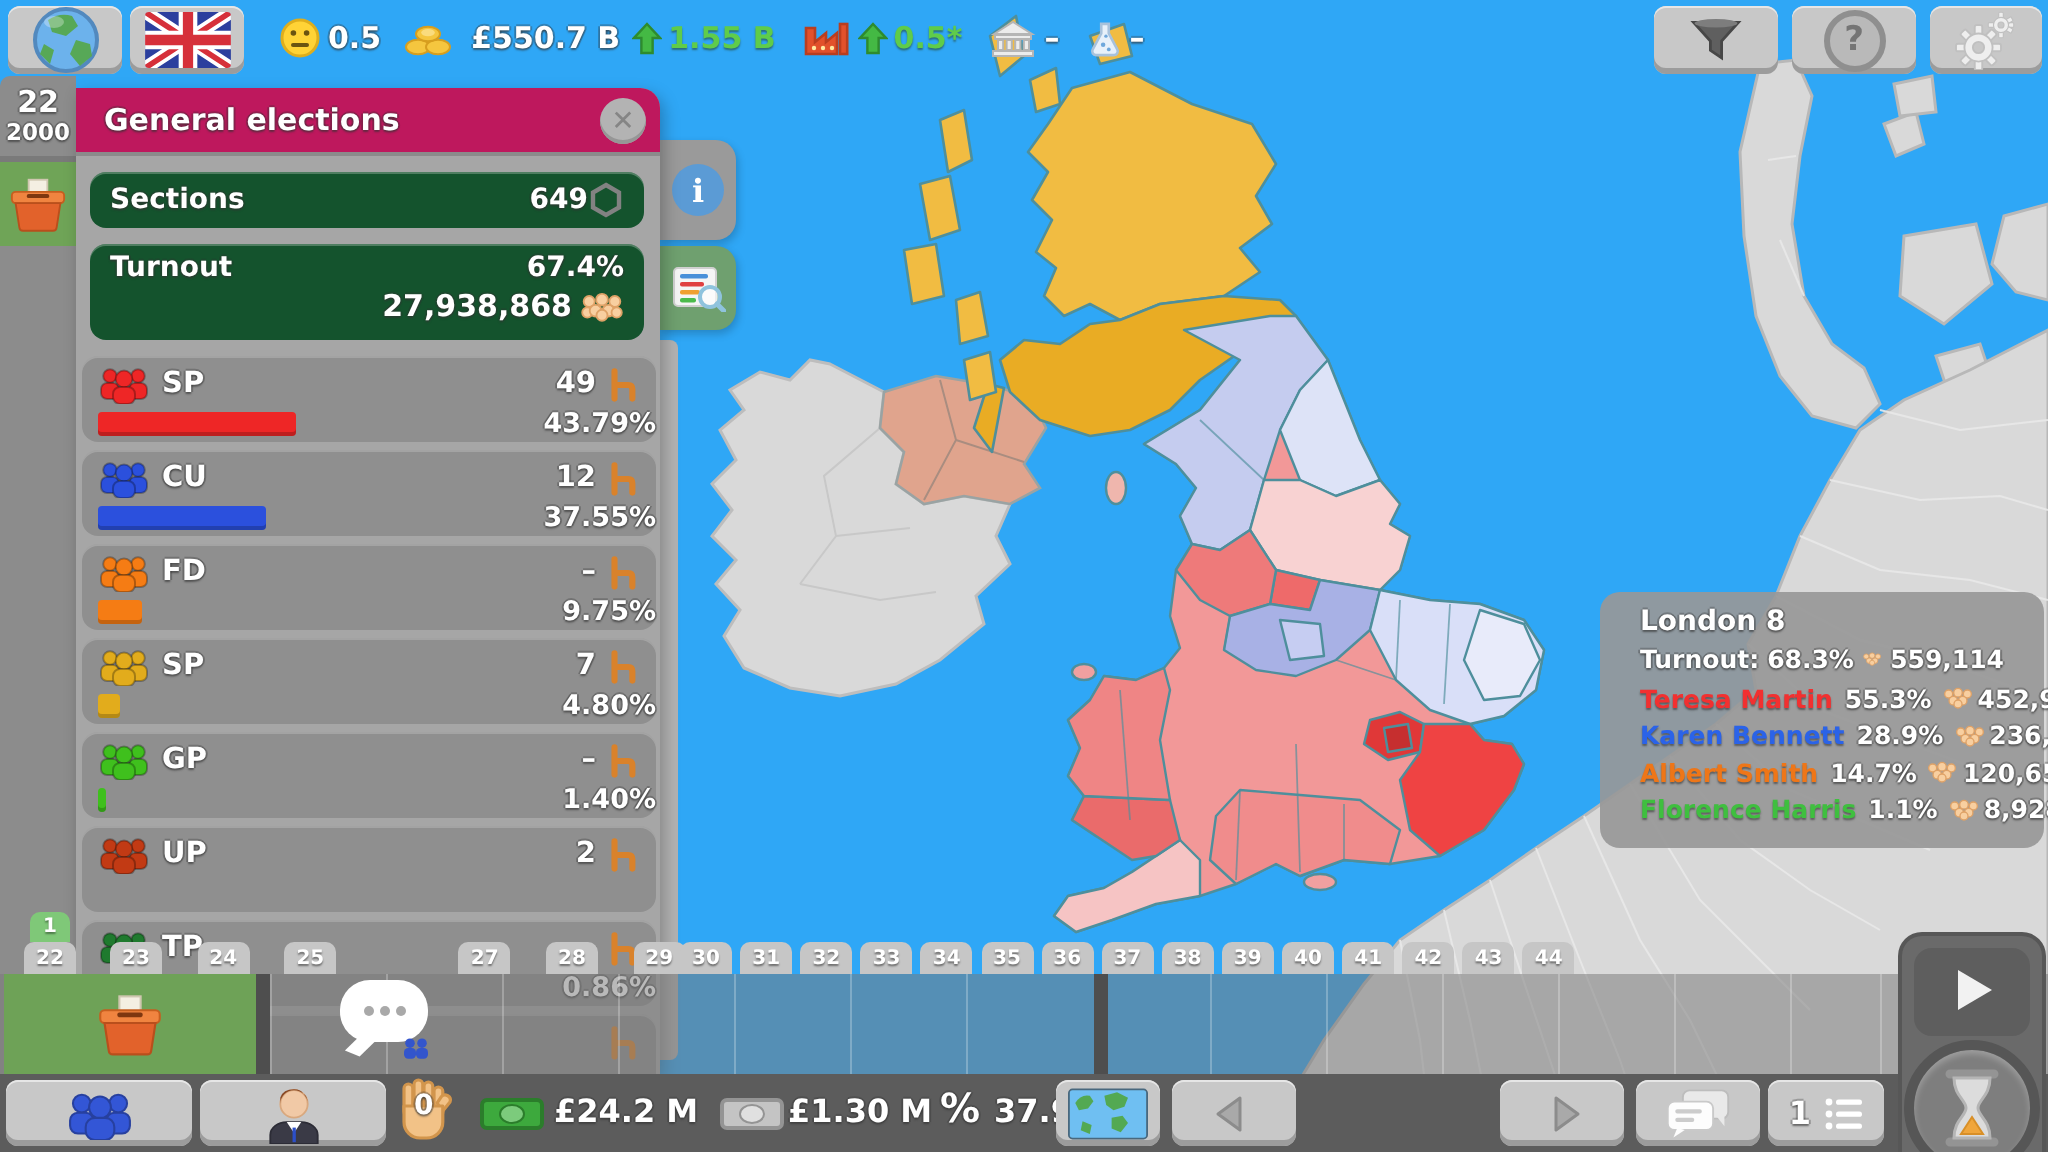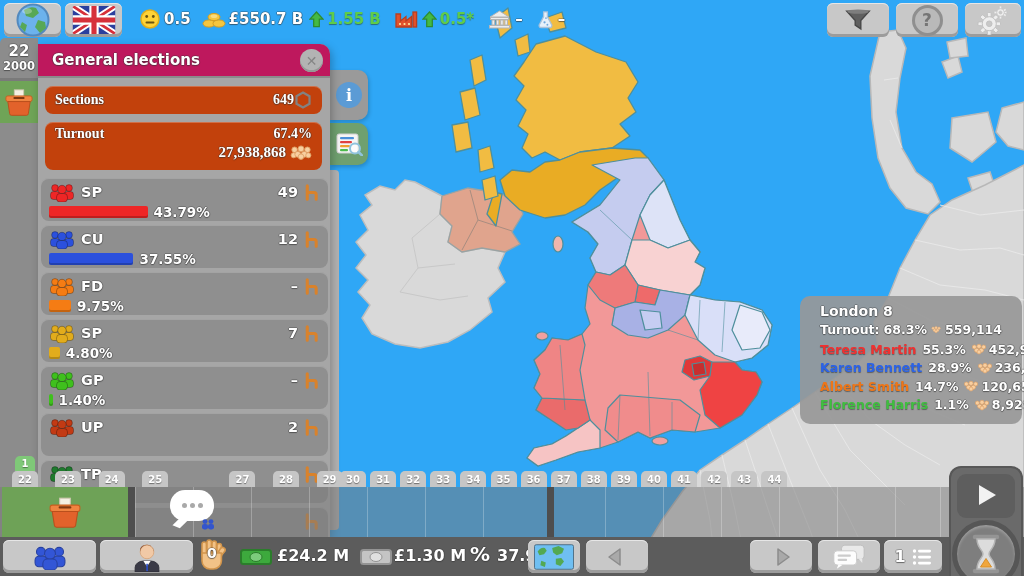--- a/index.html
+++ b/index.html
@@ -17,33 +17,33 @@
   #left-strip{position:absolute;left:0;top:38px;width:38px;height:499px;background:#8c8c8c;z-index:10;border-radius:5px 0 0 0;}
   #date-cell{height:40px;border-bottom:3px solid #7a7a7a;display:flex;flex-direction:column;align-items:center;justify-content:center;line-height:1.05;}
   #date-cell .d1{font-size:15px;} #date-cell .d2{font-size:11.5px;}
   #ballot-cell{height:42px;background:#6fa457;display:flex;align-items:center;justify-content:center;}
   
   #panel{position:absolute;left:38px;top:44px;width:292px;height:493px;background:#a6a6a6;border-radius:0 10px 0 0;z-index:10;box-shadow:2px 3px 8px rgba(0,0,0,.25);}
   #panel-header{height:32px;background:#be185d;border-radius:0 10px 0 0;border-bottom:2px solid #8b8b8b;display:flex;align-items:center;}
   #panel-title{margin-left:14px;font-size:15px;}
   #close-btn{position:absolute;right:7px;top:5px;width:23px;height:23px;border-radius:50%;background:#b3b3b3;box-shadow:inset 0 -2px 0 #969696;
              display:flex;align-items:center;justify-content:center;color:#858585;font-size:14px;cursor:pointer;}
-  .info-box{position:absolute;left:7px;width:277px;background:#c2410c;border-radius:8px;box-shadow:inset 0 1px 0 rgba(255,255,255,.25);font-family:Liberation Serif, serif;}
+  .info-box{position:absolute;left:7px;width:277px;background:#14532d;border-radius:8px;box-shadow:inset 0 1px 0 rgba(255,255,255,.25);}
   #sections-box{top:42px;height:28px;display:flex;align-items:center;justify-content:space-between;padding:0 10px;box-sizing:border-box;font-size:14px;}
   #sections-box .rt{display:flex;align-items:center;gap:0;}
   #turnout-box{top:78px;height:48px;padding:4px 10px;box-sizing:border-box;font-size:14px;}
   #turnout-box .l1{display:flex;justify-content:space-between;align-items:center;}
   #turnout-box .l2{display:flex;justify-content:flex-end;align-items:center;gap:4px;margin-top:2px;font-size:15px;}
   #party-list{position:absolute;left:3px;top:134px;width:287px;display:flex;flex-direction:column;gap:4px;}
   .party-row{height:43px;background:#8f8f8f;border-radius:8px;position:relative;box-shadow:inset 0 1px 0 rgba(255,255,255,.18);cursor:pointer;}
   .party-row .top{display:flex;align-items:center;height:24px;padding:2px 8px 0 8px;}
   .party-row .abbr{font-size:14.5px;margin-left:6px;}
   .party-row .seats{margin-left:auto;font-size:14.5px;}
   .party-row .chair{margin-left:5px;display:flex;}
-  .party-row .barline{display:flex;align-items:center;height:15px;padding-left:8px;}
+  .party-row .barline{display:flex;align-items:center;height:15px;padding-left:8px;justify-content:space-between;}
   .party-row .bar{height:12px;border-radius:2px;box-shadow:inset 0 -2px 0 rgba(0,0,0,.2);}
   .party-row .share{font-size:13.5px;margin-left:6px;}
   #scroll-track{position:absolute;left:330px;top:170px;width:9px;height:360px;background:#b2b2b2;border-radius:0 4px 4px 0;z-index:9;}
   .side-tab{position:absolute;left:330px;width:38px;z-index:9;border-radius:0 10px 10px 0;display:flex;align-items:center;justify-content:center;cursor:pointer;}
   #info-tab{top:70px;height:50px;background:#9a9a9a;box-shadow:1px 2px 4px rgba(0,0,0,.2);}
   #info-tab .icir{width:26px;height:26px;border-radius:50%;background:#5b9bd5;color:#fff;display:flex;align-items:center;justify-content:center;font-size:16px;font-family:"DejaVu Serif",serif;}
   #chart-tab{top:123px;height:42px;background:#6fa06f;box-shadow:1px 2px 4px rgba(0,0,0,.2);}
   
   #tooltip{position:absolute;left:800px;top:296px;width:222px;height:128px;background:rgba(152,152,152,.92);border-radius:10px;z-index:8;
            padding:7px 20px;box-sizing:border-box;white-space:nowrap;}
@@ -223,21 +223,21 @@
   <span class="ic" style="margin-left:11px;">
     <svg width="24" height="18" viewBox="0 0 24 18">
           <g fill="#f5c63f" stroke="#d79e1f" stroke-width="1">
     <ellipse cx="7" cy="13.5" rx="6" ry="3.6"></ellipse>
             <ellipse cx="17" cy="13.5" rx="6" ry="3.6"></ellipse>
             <ellipse cx="12" cy="7" rx="6" ry="3.6"></ellipse>
     </g>
           <ellipse cx="12" cy="6.3" rx="3.4" ry="1.8" fill="#fadc7e"></ellipse>
         </svg>
       </span>
-  <span class="ow" style="margin-left:3px;">£550.7 B</span>
+  <span class="ow" style="margin-left:10px;">£550.7 B</span>
   <span class="ic" style="margin-left:6px;">
     <svg width="15" height="17" viewBox="0 0 16 18">
           <path d="M8 1 L15 8.5 H11 V16.5 H5 V8.5 H1 Z" fill="#3fae3f" stroke="#2c852c" stroke-width="0"></path>
           <path d="M8 1 L15 8.5 H11 V16.5 H5 V8.5 H1 Z" fill="#44b944" stroke="#2e8b2e" stroke-width="1.3"></path>
         </svg>
       </span>
   <span class="grn" style="margin-left:3px;">1.55 B</span>
   <span class="ic" style="margin-left:13px;">
     <svg width="25" height="19" viewBox="0 0 25 19">
           <path d="M2 17 V4 h4.5 v7 l5.5 -4.5 v4.5 l5.5 -4.5 V17 Z" fill="#e2512b" stroke="#b93e1f" stroke-width="1.3"></path>

